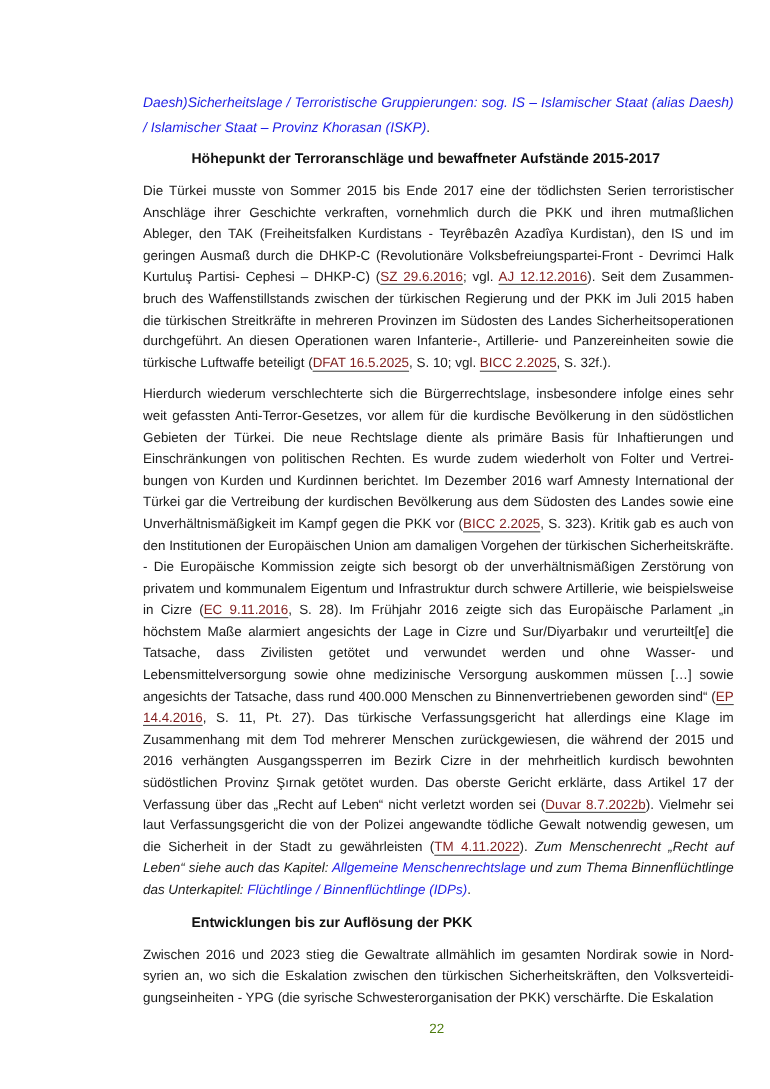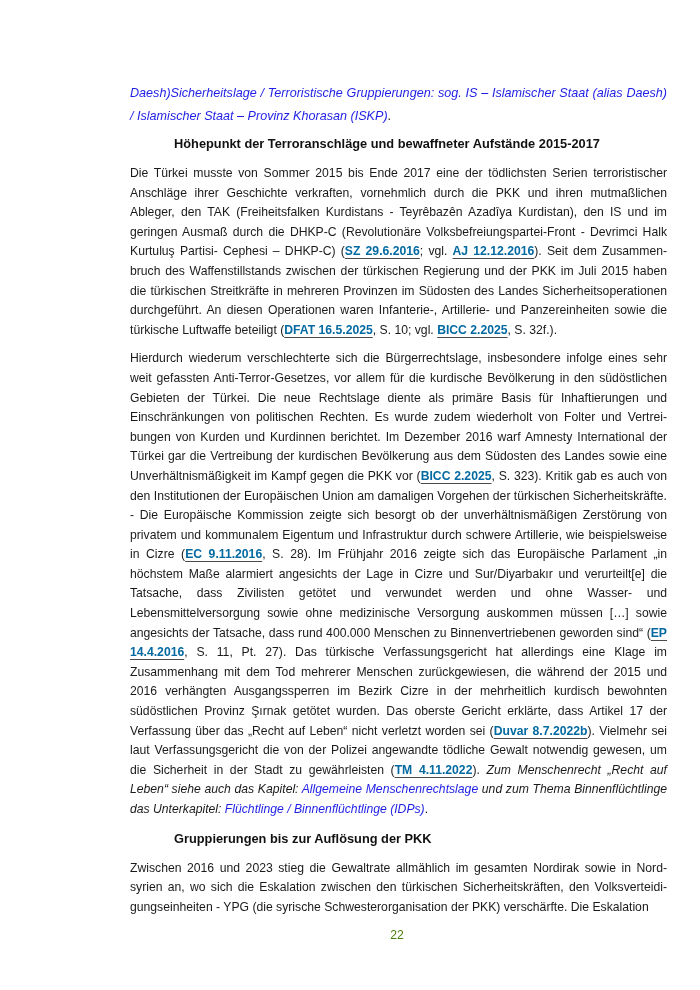--- a/index.html
+++ b/index.html
@@ -43,26 +43,25 @@
     line-height: 19.6px;
     text-align: justify;
     hyphens: manual;
     -webkit-hyphens: manual;
   }
   
   .sg-plain { color: #1a1a1a; font-style: normal; }
   .sg-it { color: #1a1a1a; font-style: italic; }
   .sg-link-it { color: #1e1ee6; font-style: italic; }
   .sg-ref {
-    color: #0369a1;
+    color: #7f1d1d;
     text-decoration: underline;
     text-decoration-thickness: 1px;
     text-decoration-color: #4a4a4a;
     text-underline-offset: 2.5px;
-    font-weight: bold;
   }
   .page-footer {
     position: absolute;
     top: 928px;
     left: 0;
     width: 700px;
     text-align: center;
     font-size: 12.2px;
     color: #4d7c0f;
   }
@@ -73,19 +72,19 @@
 <div class="sheet">
 
   <p class="intro"><span class="sg-link-it">Daesh)Sicherheitslage / Terroristische Gruppierungen: sog. IS – Islamischer Staat (alias Daesh) / Islamischer Staat – Provinz Khorasan (ISKP)</span><span class="sg-plain">.</span></p>
 
   <h2 class="sec-heading">Höhepunkt der Terroranschläge und bewaffneter Aufstände 2015-2017</h2>
 
   <p class="body-par"><span class="sg-plain">Die Türkei musste von Sommer 2015 bis Ende 2017 eine der tödlichsten Serien terroristischer Anschläge ihrer Geschichte verkraften, vornehmlich durch die PKK und ihren mutmaßlichen Ableger, den TAK (Freiheitsfalken Kurdistans - Teyrêbazên Azadîya Kurdistan), den IS und im geringen Ausmaß durch die DHKP-C (Revolutionäre Volksbefreiungspartei-Front - Devrimci Halk Kurtuluş Partisi- Cephesi – DHKP-C) (</span><span class="sg-ref">SZ 29.6.2016</span><span class="sg-plain">; vgl. </span><span class="sg-ref">AJ 12.12.2016</span><span class="sg-plain">). Seit dem Zusammen­bruch des Waffenstillstands zwischen der türkischen Regierung und der PKK im Juli 2015 haben die türkischen Streitkräfte in mehreren Provinzen im Südosten des Landes Sicherheitsopera­tionen durchgeführt. An diesen Operationen waren Infanterie-, Artillerie- und Panzereinheiten sowie die türkische Luftwaffe beteiligt (</span><span class="sg-ref">DFAT 16.5.2025</span><span class="sg-plain">, S. 10; vgl. </span><span class="sg-ref">BICC 2.2025</span><span class="sg-plain">, S. 32f.).</span></p>
 
   <p class="body-par"><span class="sg-plain">Hierdurch wiederum verschlechterte sich die Bürgerrechtslage, insbesondere infolge eines sehr weit gefassten Anti-Terror-Gesetzes, vor allem für die kurdische Bevölkerung in den südöstli­chen Gebieten der Türkei. Die neue Rechtslage diente als primäre Basis für Inhaftierungen und Einschränkungen von politischen Rechten. Es wurde zudem wiederholt von Folter und Vertrei­bungen von Kurden und Kurdinnen berichtet. Im Dezember 2016 warf Amnesty International der Türkei gar die Vertreibung der kurdischen Bevölkerung aus dem Südosten des Landes sowie eine Unverhältnismäßigkeit im Kampf gegen die PKK vor (</span><span class="sg-ref">BICC 2.2025</span><span class="sg-plain">, S. 323). Kritik gab es auch von den Institutionen der Europäischen Union am damaligen Vorgehen der türkischen Sicherheitskräfte. - Die Europäische Kommission zeigte sich besorgt ob der unverhältnismä­ßigen Zerstörung von privatem und kommunalem Eigentum und Infrastruktur durch schwere Artillerie, wie beispielsweise in Cizre (</span><span class="sg-ref">EC 9.11.2016</span><span class="sg-plain">, S. 28). Im Frühjahr 2016 zeigte sich das Europäische Parlament „in höchstem Maße alarmiert angesichts der Lage in Cizre und Sur/Di­yarbakır und verurteilt[e] die Tatsache, dass Zivilisten getötet und verwundet werden und ohne Wasser- und Lebensmittelversorgung sowie ohne medizinische Versorgung auskommen müs­sen […] sowie angesichts der Tatsache, dass rund 400.000 Menschen zu Binnenvertriebenen geworden sind“ (</span><span class="sg-ref">EP 14.4.2016</span><span class="sg-plain">, S. 11, Pt. 27). Das türkische Verfassungsgericht hat allerdings eine Klage im Zusammenhang mit dem Tod mehrerer Menschen zurückgewiesen, die während der 2015 und 2016 verhängten Ausgangssperren im Bezirk Cizre in der mehrheitlich kurdisch bewohnten südöstlichen Provinz Şırnak getötet wurden. Das oberste Gericht erklärte, dass Ar­tikel 17 der Verfassung über das „Recht auf Leben“ nicht verletzt worden sei (</span><span class="sg-ref">Duvar 8.7.2022b</span><span class="sg-plain">). Vielmehr sei laut Verfassungsgericht die von der Polizei angewandte tödliche Gewalt notwendig gewesen, um die Sicherheit in der Stadt zu gewährleisten (</span><span class="sg-ref">TM 4.11.2022</span><span class="sg-plain">). </span><span class="sg-it">Zum Menschenrecht „Recht auf Leben“ siehe auch das Kapitel: </span><span class="sg-link-it">Allgemeine Menschenrechtslage</span><span class="sg-it"> und zum Thema Binnenflüchtlinge das Unterkapitel: </span><span class="sg-link-it">Flüchtlinge / Binnenflüchtlinge (IDPs)</span><span class="sg-plain">.</span></p>
 
-  <h2 class="sec-heading">Gruppierungen bis zur Auflösung der PKK</h2>
+  <h2 class="sec-heading">Entwicklungen bis zur Auflösung der PKK</h2>
 
   <p class="body-par"><span class="sg-plain">Zwischen 2016 und 2023 stieg die Gewaltrate allmählich im gesamten Nordirak sowie in Nord­syrien an, wo sich die Eskalation zwischen den türkischen Sicherheitskräften, den Volksverteidi­gungseinheiten - YPG (die syrische Schwesterorganisation der PKK) verschärfte. Die Eskalation</span></p>
 
   <div class="page-footer">22</div>
 
 </div>
 
 </body></html>

